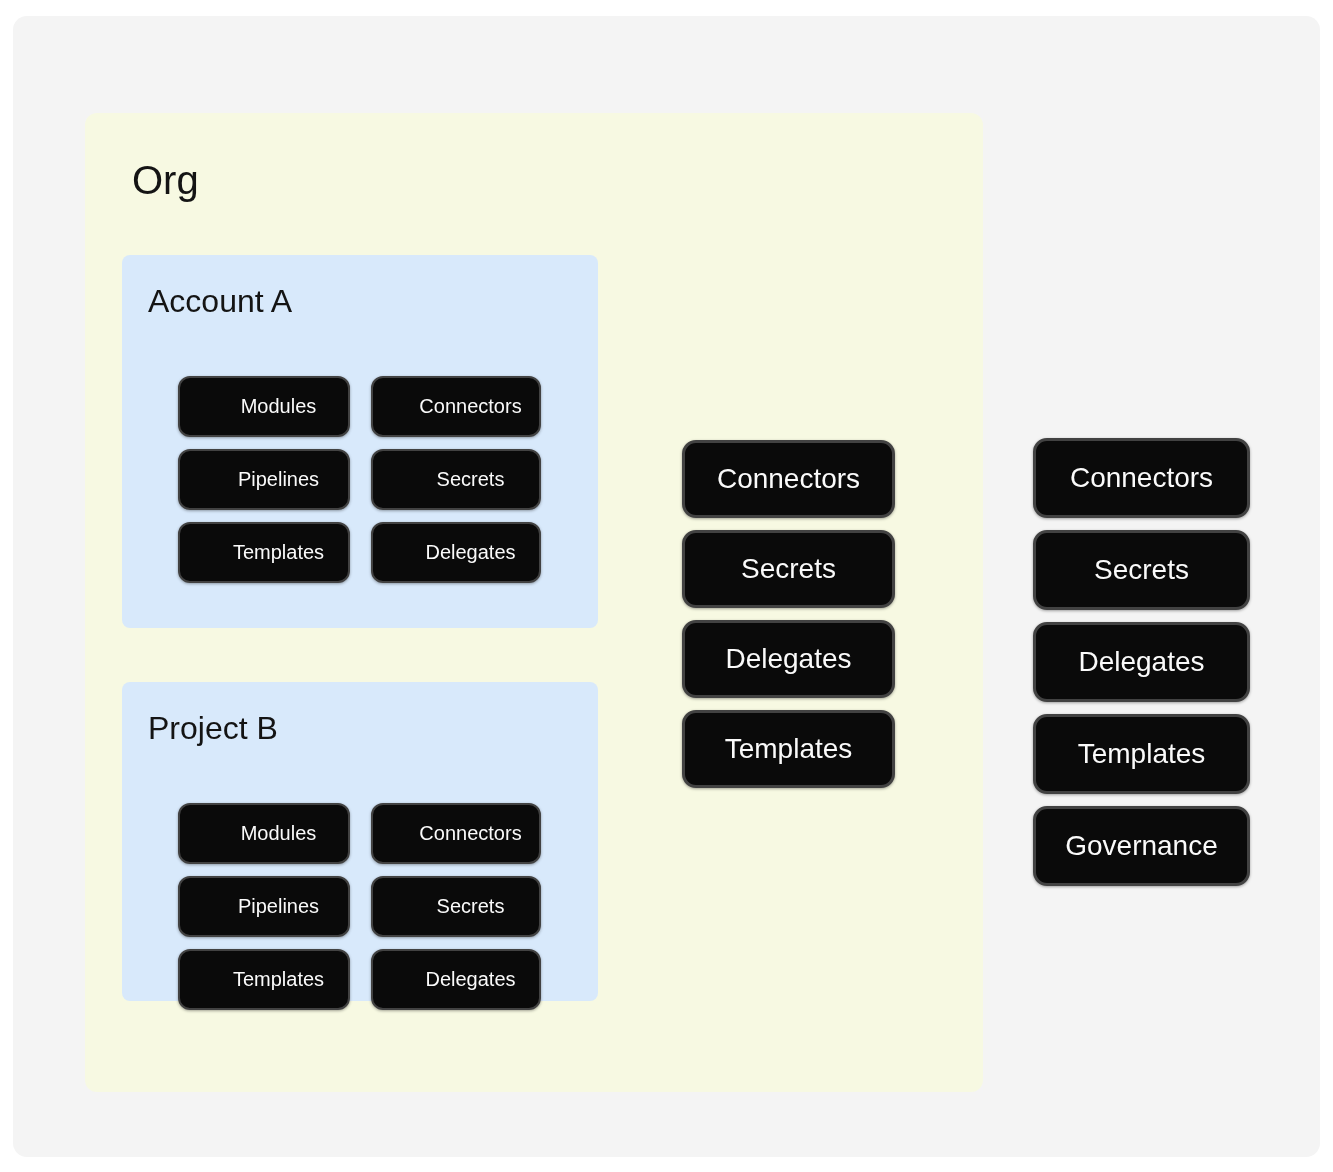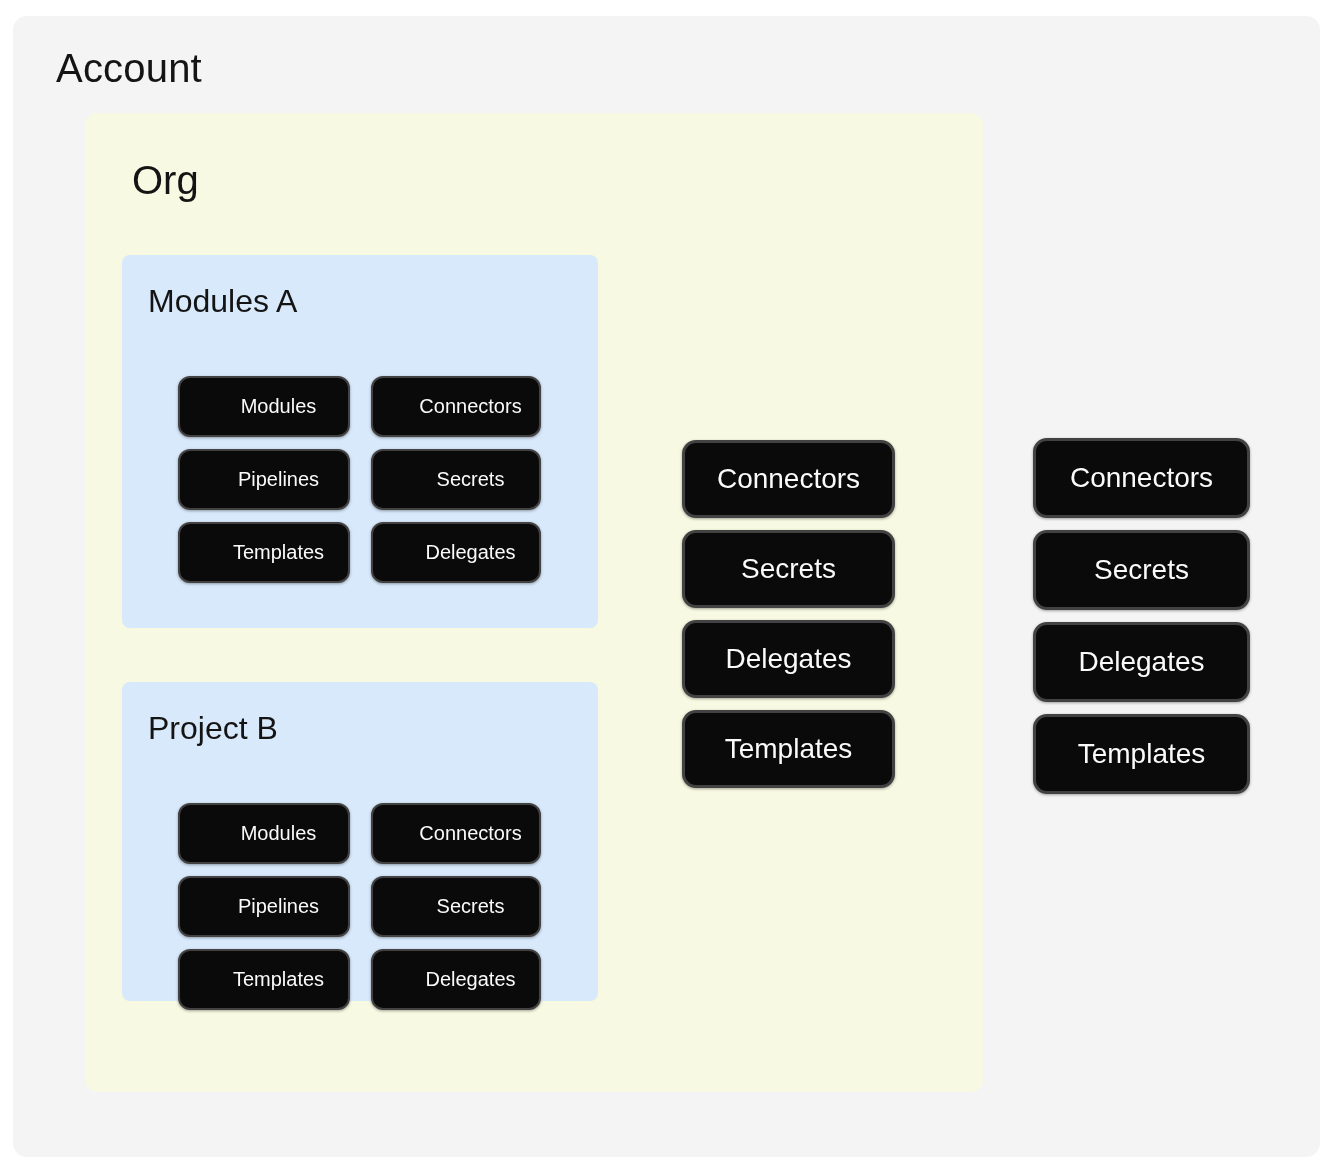--- a/index.html
+++ b/index.html
@@ -105,27 +105,26 @@
     gap: 12px;
   }
   .account-column .node-md { height: 80px; }
 </style>
 </head>
 <body>
 
 <div class="stage">
 
   <div class="account-box">
-    <div class="account-title">Account</div>
 
     <div class="org-box">
       <div class="org-title">Org</div>
 
       <div class="project-box project-a">
-        <div class="project-title">Modules A</div>
+        <div class="project-title">Account A</div>
         <div class="project-grid">
           <div class="node node-sm">Modules</div>
           <div class="node node-sm">Connectors</div>
           <div class="node node-sm">Pipelines</div>
           <div class="node node-sm">Secrets</div>
           <div class="node node-sm">Templates</div>
           <div class="node node-sm">Delegates</div>
         </div>
       </div>
 
@@ -147,16 +146,17 @@
         <div class="node node-md">Delegates</div>
         <div class="node node-md">Templates</div>
       </div>
     </div>
 
     <div class="node-column account-column">
       <div class="node node-md">Connectors</div>
       <div class="node node-md">Secrets</div>
       <div class="node node-md">Delegates</div>
       <div class="node node-md">Templates</div>
+      <div class="node node-md">Governance</div>
     </div>
   </div>
 
 </div>
 
 </body></html>

